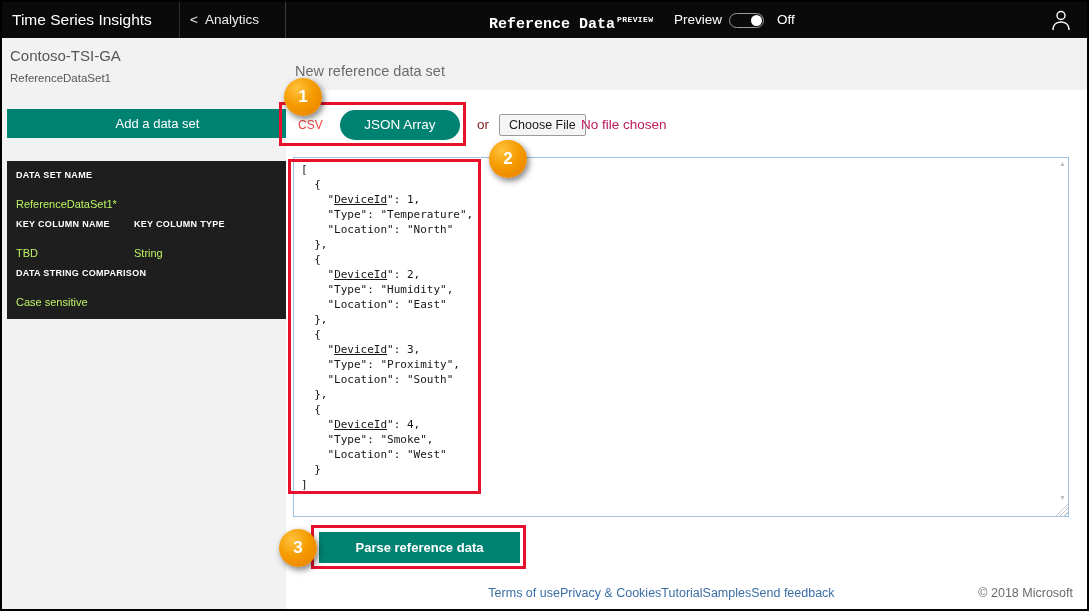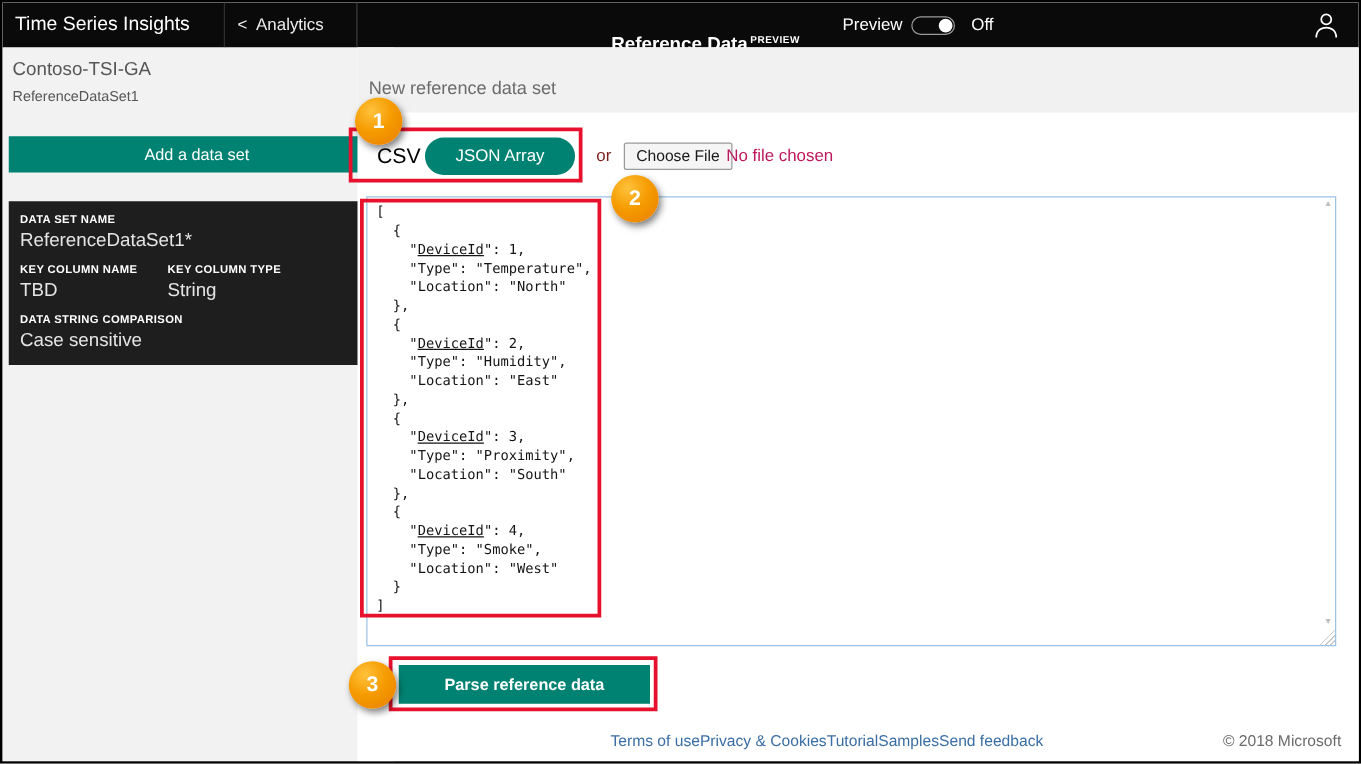--- a/index.html
+++ b/index.html
@@ -6,47 +6,47 @@
   body { background:#ffffff; font-family:"Liberation Sans", sans-serif; }
   .frame { position:relative; width:1089px; height:611px; border:2px solid #000; background:#fff; overflow:hidden; }
 
   
   .topbar { position:absolute; top:0; left:0; right:0; height:36px; background:#0a0a0a; color:#fff; }
   .tb-title { position:absolute; left:10px; top:0; line-height:36px; font-size:15.5px; }
   .tb-sep1 { position:absolute; left:177px; top:0; bottom:0; width:1px; background:#2e2e2e; }
   .tb-back { position:absolute; left:188px; top:0; line-height:36px; font-size:13.5px; color:#ededed; cursor:pointer; }
   .tb-back .chev { display:inline-block; margin-right:7px; font-size:13.5px; }
   .tb-sep2 { position:absolute; left:283px; top:0; bottom:0; width:1px; background:#3a3a3a; }
-  .tb-page { position:absolute; left:487px; top:12px; line-height:36px; font-size:15px; font-weight:700; }
+  .tb-page { position:absolute; left:487px; top:0; line-height:36px; font-size:15px; font-weight:700;font-family:Liberation Mono, monospace; }
   .tb-page .sup { font-size:8px; font-weight:700; letter-spacing:.4px; vertical-align:super; margin-left:2px; }
   .tb-prev-label { position:absolute; left:672px; top:0; line-height:36px; font-size:13.5px; }
   .tb-toggle { position:absolute; left:727px; top:11px; width:35px; height:15px; border:1px solid #9a9a9a; border-radius:8px; cursor:pointer; }
   .tb-knob { position:absolute; top:1px; right:1px; width:11px; height:11px; border-radius:50%; background:#fff; }
   .tb-off { position:absolute; left:775px; top:0; line-height:36px; font-size:13.5px; }
   .tb-person { position:absolute; right:16px; top:7px; width:20px; height:22px; cursor:pointer; }
 
   
   .sidebar { position:absolute; top:36px; left:0; width:313px; bottom:0; background:#f2f2f2; border-right:1px solid #dadada; }
   .sb-env { position:absolute; left:8px; top:9px; font-size:15px; color:#565656; }
   .sb-sub { position:absolute; left:8px; top:34px; font-size:11.5px; color:#565656; }
   .sb-add { position:absolute; left:5px; right:6px; top:71px; height:29px; background:#008272; color:#fff; font-size:13px; text-align:center; line-height:29px; cursor:pointer; }
   .sb-panel { position:absolute; left:5px; right:6px; top:123px; background:#1e1e1e; color:#fff; padding:8px 9px 11px 9px; }
   .pn-label { font-size:9px; font-weight:700; letter-spacing:.3px; color:#fff; }
-  .pn-value { font-size:15px; color:#e5e5e5; margin-top:4px; }
+  .pn-value { font-size:11px; color:#bef264; margin-top:18px; }
   .pn-row1 { display:flex; justify-content:space-between; align-items:flex-end; }
   .pn-close { font-size:11px; line-height:11px; cursor:pointer; }
   .pn-cols { display:flex; margin-top:9px; }
   .pn-col1 { width:118px; }
   .pn-comp { margin-top:9px; }
 
   
   .main { position:absolute; top:36px; left:284px; right:0; bottom:0; background:#fff; }
   .main-band { position:absolute; top:0; left:0; right:0; height:52px; background:#f1f1f1; }
   .main-title { position:absolute; left:9px; top:25px; font-size:14.5px; color:#6b6b6b; }
-  .csv-btn { position:absolute; left:12px; top:72px; width:42px; height:30px; line-height:30px; text-align:center; color:#000000; font-size:17px; cursor:pointer; }
+  .csv-btn { position:absolute; left:12px; top:72px; width:42px; height:30px; line-height:30px; color:#ef4444; font-size:12px; cursor:pointer; }
   .json-btn { position:absolute; left:54px; top:72px; width:120px; height:30px; line-height:30px; border-radius:15px; background:#008272; color:#fff; text-align:center; font-size:13.5px; cursor:pointer; }
   .or-label { position:absolute; left:191px; top:72px; line-height:30px; color:#7f1d1d; font-size:13.5px; }
   .choose-file { position:absolute; left:213px; top:76px; height:22px; line-height:20px; padding:0 9px; background:#f5f5f5; border:1px solid #9a9a9a; border-radius:2px; font-size:12.5px; color:#1a1a1a; cursor:pointer; }
   .no-file { position:absolute; left:295px; top:72px; line-height:30px; color:#be185d; font-size:13.5px; }
   .editor { position:absolute; left:7px; top:119px; width:776px; height:360px; border:1px solid #9cc3e5; background:#fff; cursor:text; }
   .editor pre { position:absolute; left:7px; top:4px; font-family:"DejaVu Sans Mono", monospace; font-size:11px; line-height:15px; color:#151515; white-space:pre; }
   .spell { text-decoration:underline; text-underline-offset:1px; }
   .ed-up { position:absolute; top:2px; right:2px; font-size:7px; color:#bdbdbd; cursor:pointer; }
   .ed-down { position:absolute; bottom:15px; right:2px; font-size:7px; color:#bdbdbd; cursor:pointer; }
   .ed-grip { position:absolute; right:0; bottom:0; width:13px; height:13px;

